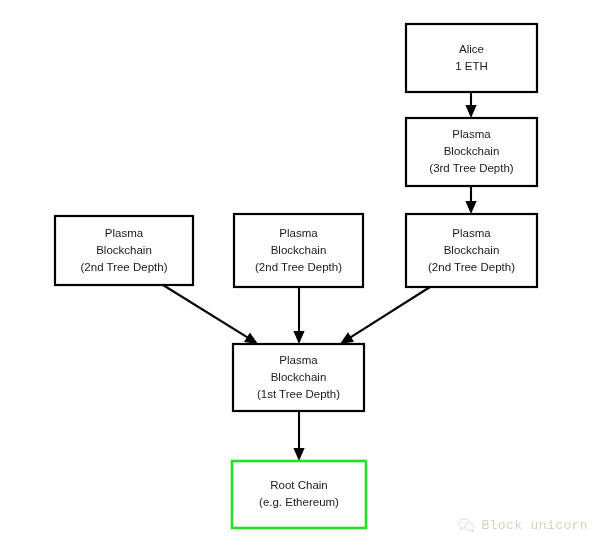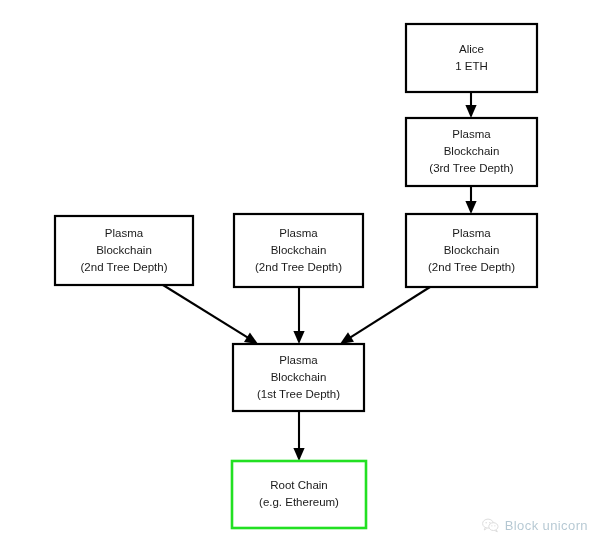--- a/index.html
+++ b/index.html
@@ -49,23 +49,23 @@
     position: absolute;
     right: 12px;
     bottom: 10px;
     display: flex;
     align-items: center;
     gap: 6px;
     opacity: 0.30;
     user-select: none;
   }
   .watermark-label {
-    font-family: Liberation Sans, sans-serif;
+    font-family: Liberation Mono, monospace;
     font-size: 13px;
-    color: #0c4a6e;
+    color: #4d7c0f;
     letter-spacing: 0.4px;
     white-space: nowrap;
   }
   .watermark-icon svg { display: block; }
 </style>
 </head>
 <body>
 
 <svg id="diagram-canvas" viewBox="0 0 600 543" xmlns="http://www.w3.org/2000/svg">
   <g id="edges-layer">

